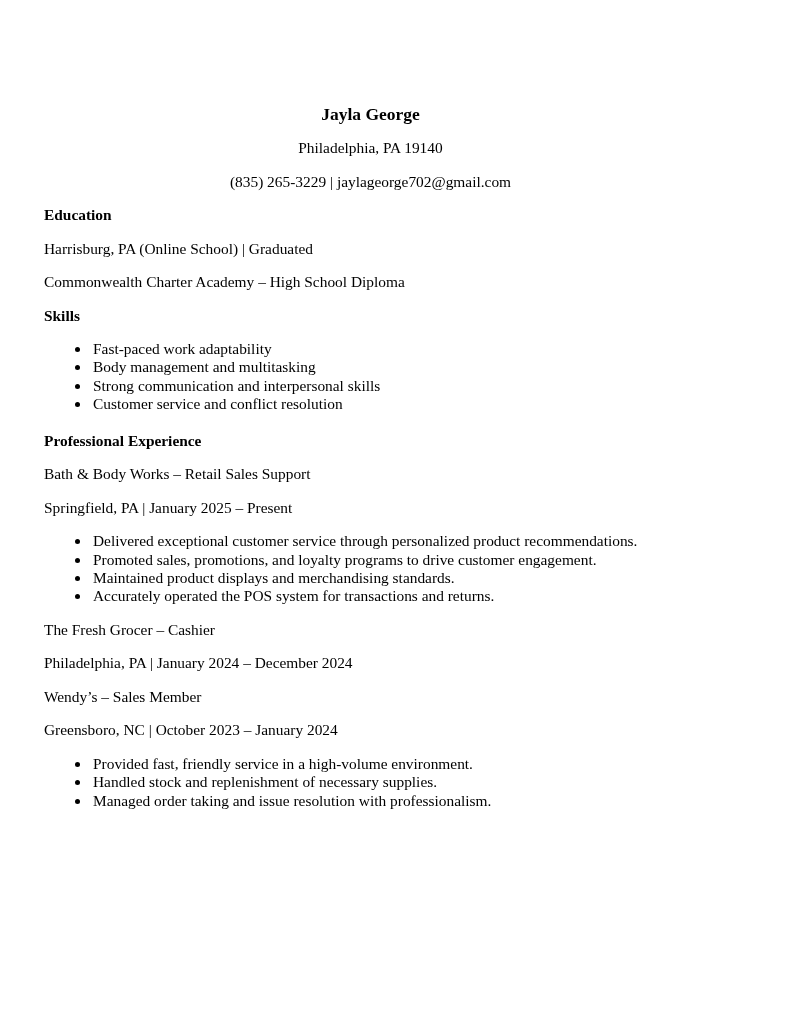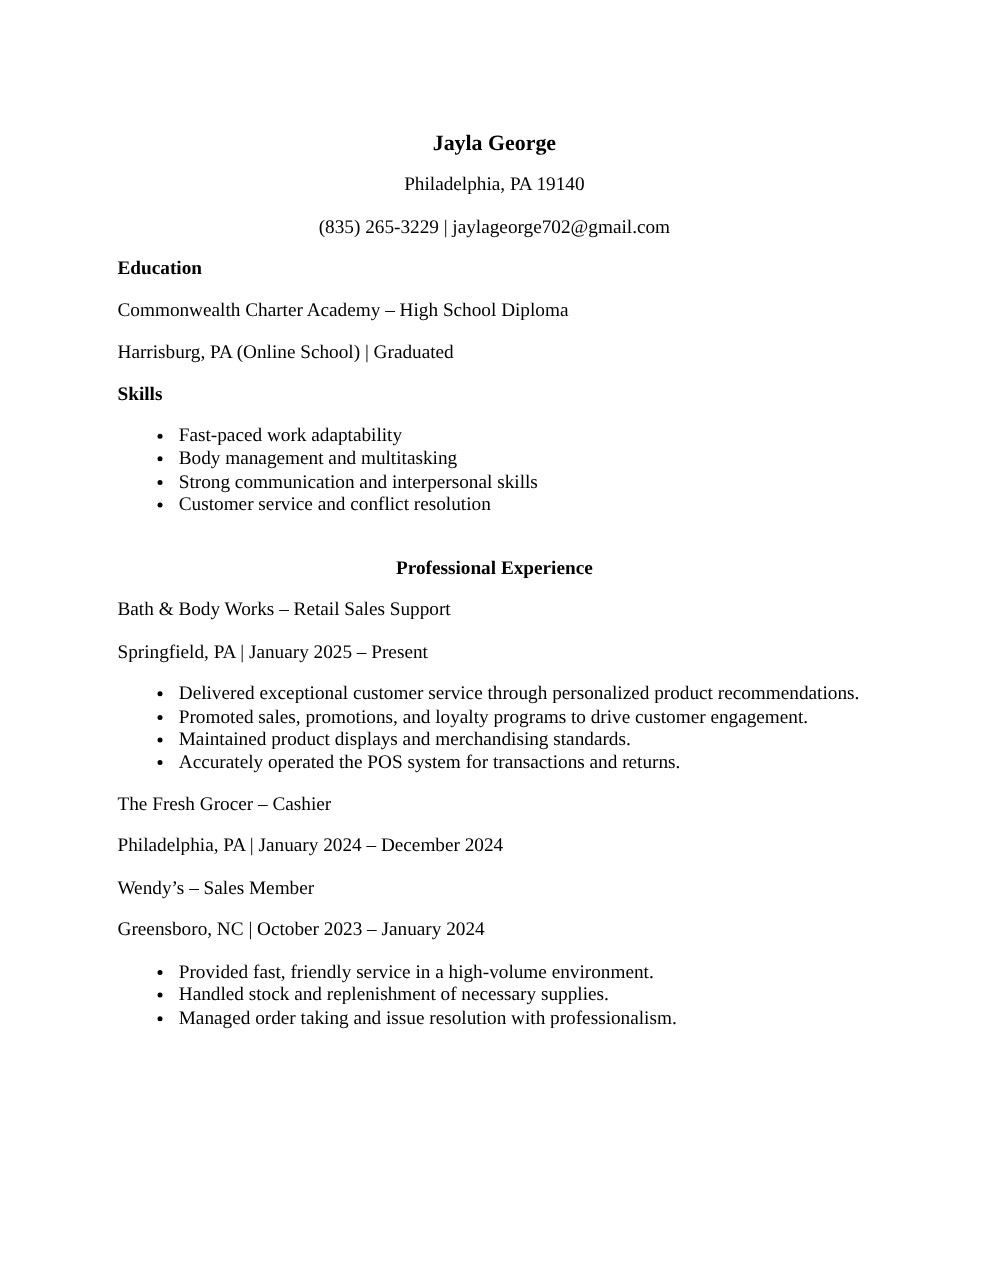--- a/index.html
+++ b/index.html
@@ -7,21 +7,21 @@
     padding: 0;
     background: #ffffff;
   }
   .page {
     position: relative;
     width: 791px;
     height: 1024px;
     margin: 0 auto;
     background: #ffffff;
     box-sizing: border-box;
-    padding: 104px 94px 60px 94px;
+    padding: 104px 94px 60px 44px;
     font-family: "Liberation Serif", "DejaVu Serif", serif;
     color: #000000;
     font-size: 15.4px;
     overflow: hidden;
   }
   .center { text-align: center; }
   .para {
     margin: 0 0 15px 0;
     line-height: 18.5px;
   }
@@ -30,22 +30,21 @@
     font-weight: bold;
     line-height: 21px;
     margin: 0 0 14px 0;
   }
   .heading {
     font-weight: bold;
     margin: 0 0 15px 0;
     line-height: 18.5px;
   }
   .section-gap {
-    margin-top: 32px;
-    text-align: center;
+    margin-top: 18px;
   }
   .italic { }
   ul.bullets {
     margin: 0 0 15px 0;
     padding: 0 0 0 47px;
     list-style: disc outside;
   }
   ul.bullets li {
     line-height: 18.4px;
     padding-left: 2px;
@@ -54,22 +53,22 @@
 </head>
 <body>
 
 <div class="page">
 
   <div class="name center">Jayla George</div>
   <div class="para center">Philadelphia, PA 19140</div>
   <div class="para center">(835) 265-3229 | jaylageorge702@gmail.com</div>
 
   <div class="heading">Education</div>
+  <div class="para">Harrisburg, PA (Online School) | Graduated</div>
   <div class="para">Commonwealth Charter Academy – High School Diploma</div>
-  <div class="para">Harrisburg, PA (Online School) | Graduated</div>
 
   <div class="heading">Skills</div>
   <ul class="bullets">
     <li>Fast-paced work adaptability</li>
     <li>Body management and multitasking</li>
     <li>Strong communication and interpersonal skills</li>
     <li>Customer service and conflict resolution</li>
   </ul>
 
   <div class="heading section-gap">Professional Experience</div>

